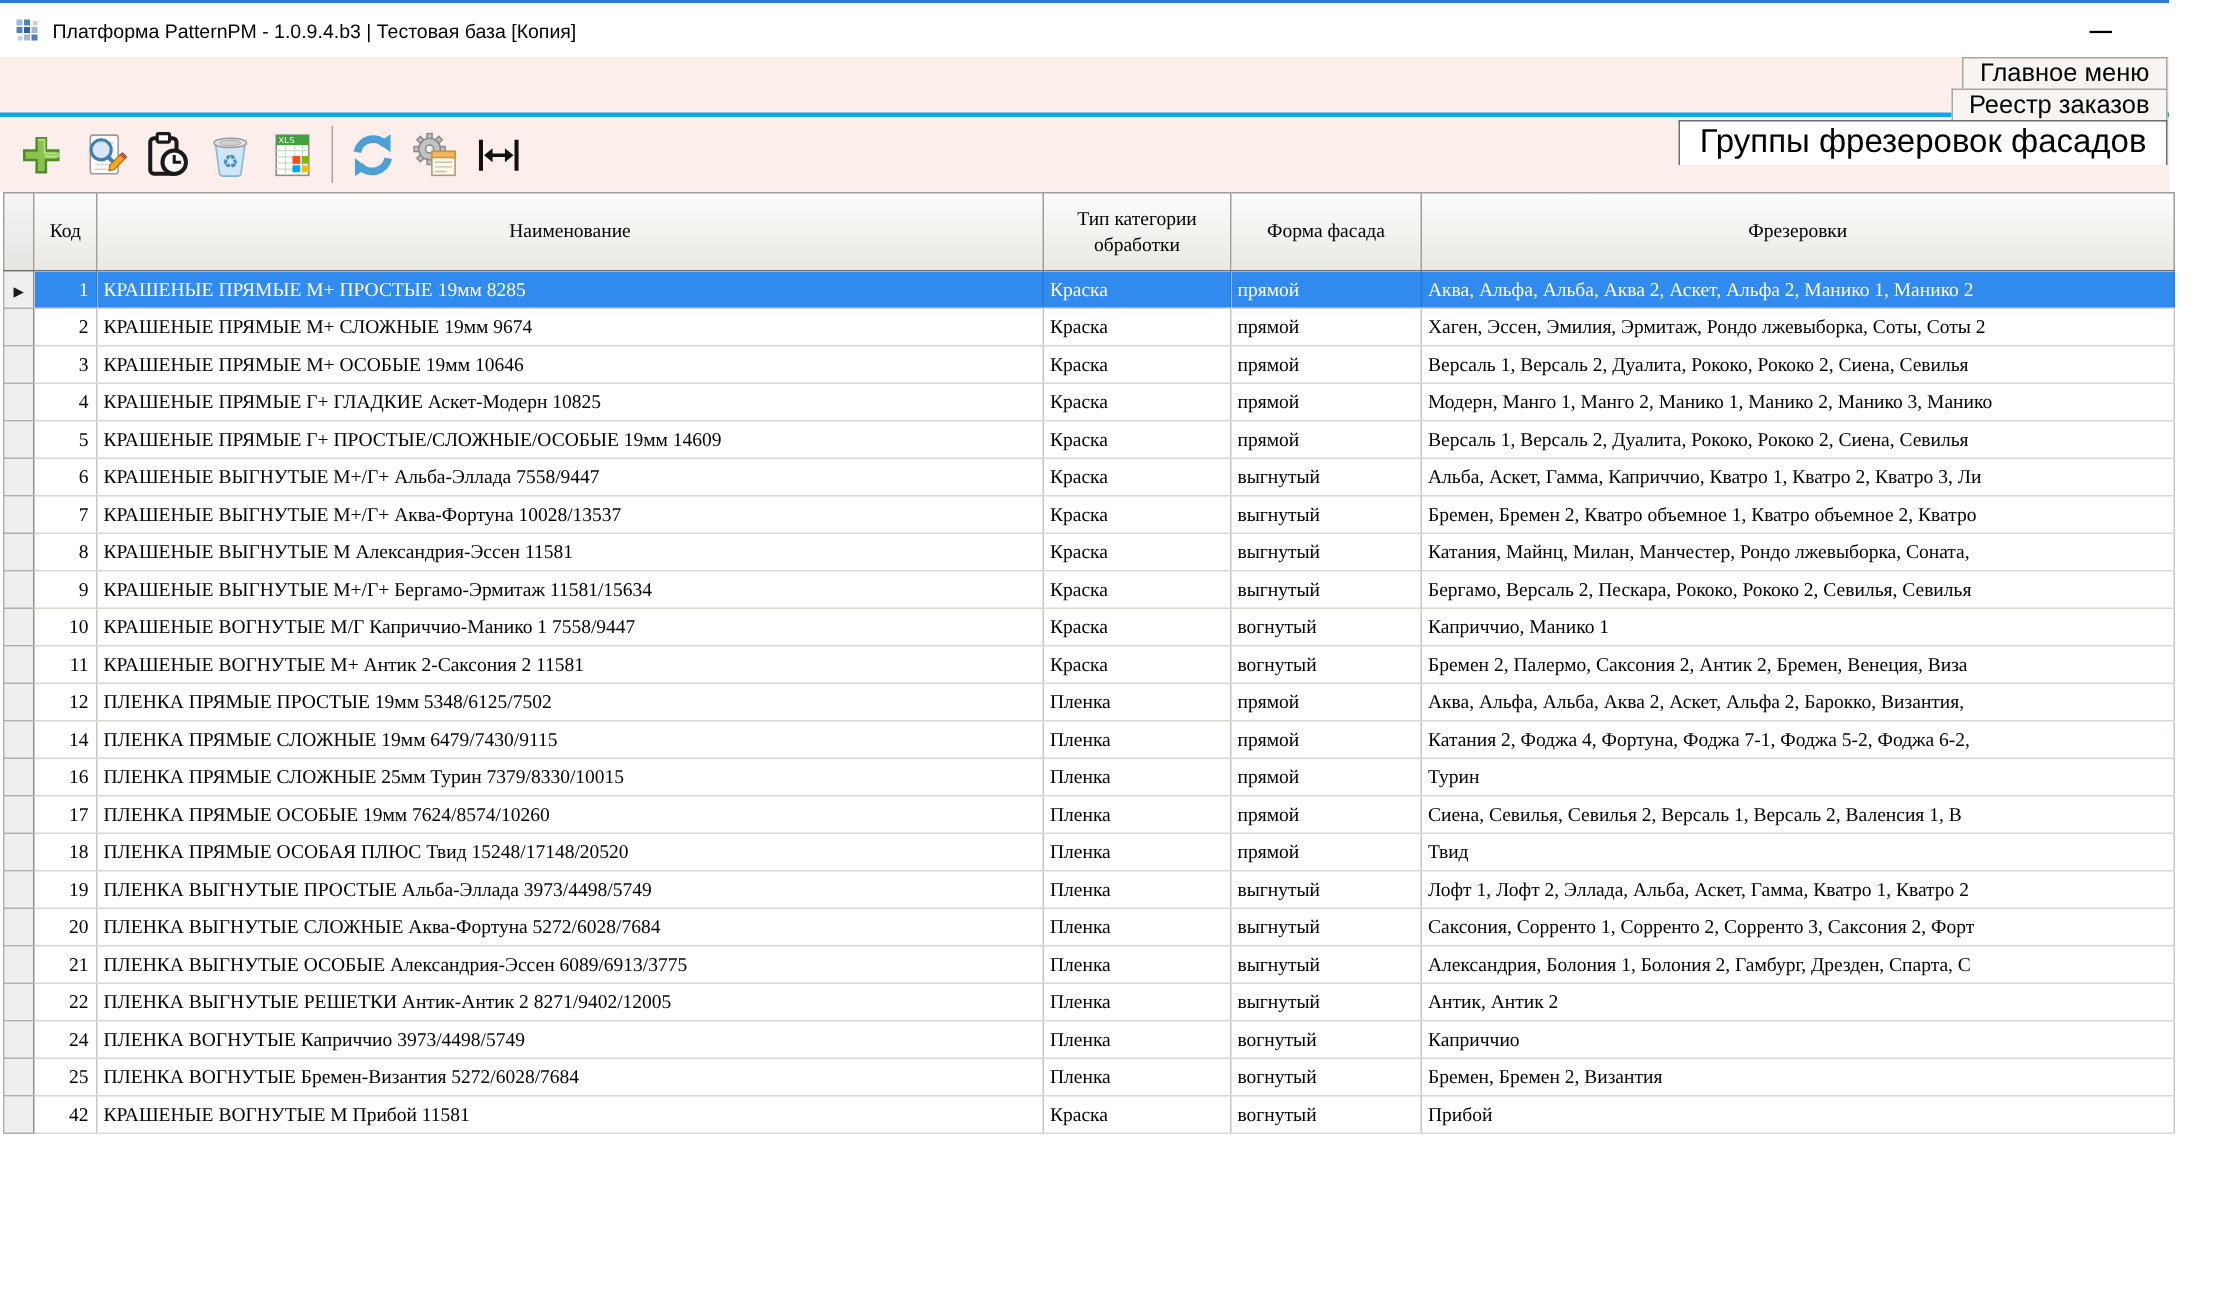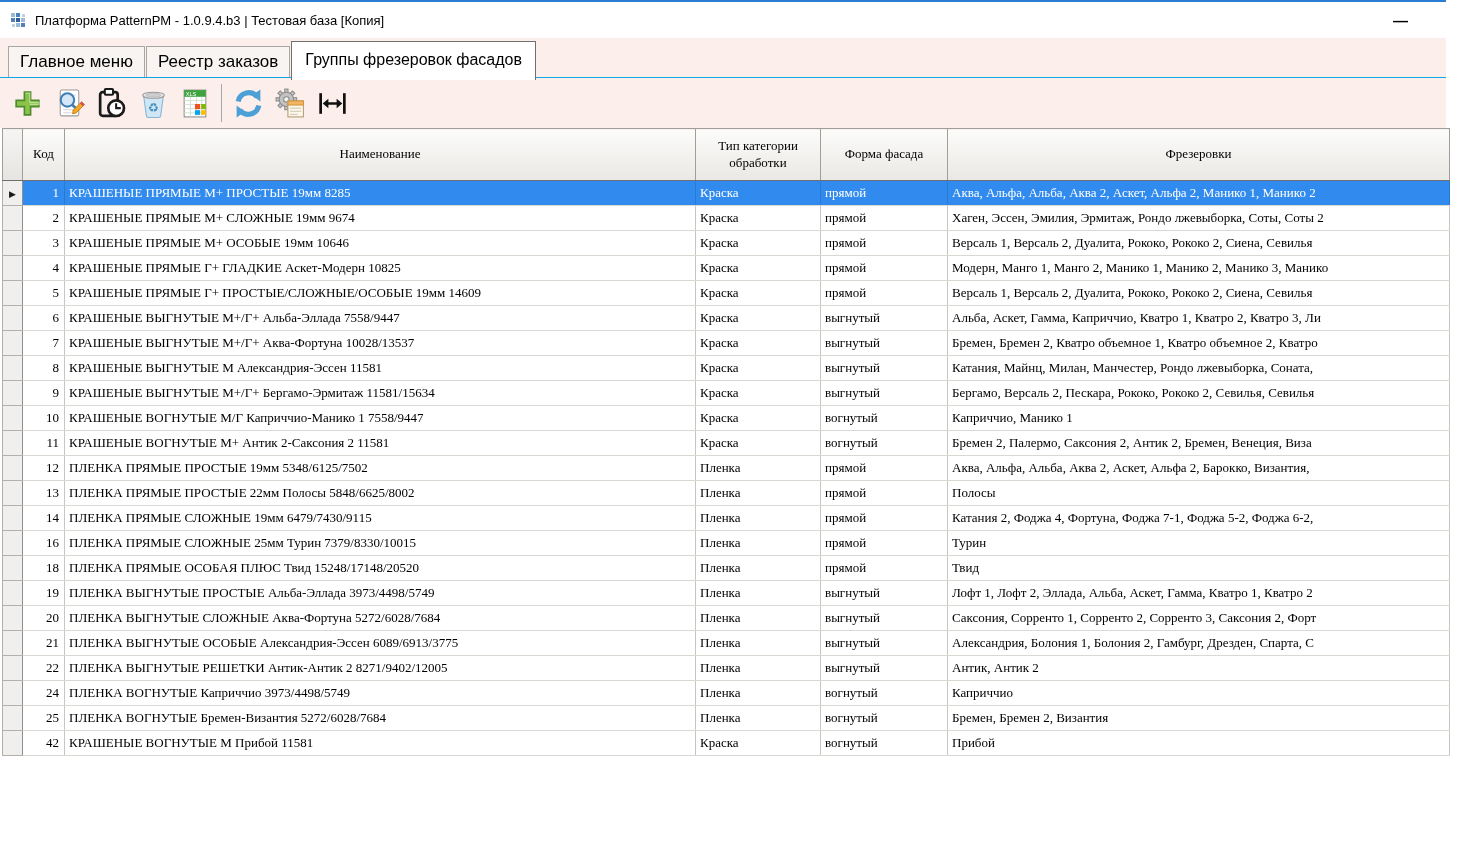--- a/index.html
+++ b/index.html
@@ -13,29 +13,29 @@
   .window { width: 1446px; height: 867px; border-top: 2px solid #2b7cd3; position: relative; }
 
   
   .titlebar { height: 36px; display: flex; align-items: center; padding-left: 10px; background: #fff; }
   .app-icon { width: 17px; height: 17px; margin-right: 8px; flex: 0 0 auto; }
   .title { font-size: 13px; }
   .min-btn { margin-left: auto; margin-right: 30px; font-size: 15px; font-weight: bold; padding: 0 8px; }
 
   
   .band { background: #fceeeb; }
-  .tabbar { height: 40px; display: flex; align-items: flex-end; padding-left: 8px; border-bottom: 1px solid #0ea5e9; position: relative; }
+  .tabbar { height: 40px; display: flex; align-items: flex-end; padding-left: 8px; border-bottom: 3px solid #0ea5e9; position: relative; flex-direction: column; }
   .tab {
     height: 31px; display: flex; align-items: center; padding: 0 11px;
     font-size: 17px; background: #f7f4f2;
     border: 1px solid #aaa6a2; border-bottom: none; margin-right: 1px;
   }
   .tab.active {
     height: 39px; background: #ffffff; border: 1px solid #6f6f6f; border-bottom: none;
-    margin-bottom: -3px; padding: 0 13px 3px 13px; z-index: 2; font-size: 16px;
+    margin-bottom: -3px; padding: 0 13px 3px 13px; z-index: 2; font-size: 22px;
   }
   .toolbar { height: 50px; display: flex; align-items: center; padding-left: 6px; }
   .tbtn { width: 42px; height: 42px; display: flex; align-items: center; justify-content: center; }
   .tbtn svg { width: 33px; height: 33px; }
   .tsep { width: 1px; height: 38px; background: #a8a8a8; margin: 0 5px; }
 
   
   .gridwrap { padding-left: 2px; background: #fff; }
   table.grid { border-collapse: collapse; table-layout: fixed; width: 1447px; font-size: 13px; border: 1px solid #8f8f8f; font-family: Liberation Serif, serif; }
   table.grid th {
@@ -325,41 +325,41 @@
           <tr>
             <td class="gutter"></td>
             <td class="c-code">12</td>
             <td class="c-name">ПЛЕНКА ПРЯМЫЕ ПРОСТЫЕ 19мм 5348/6125/7502</td>
             <td class="c-category">Пленка</td>
             <td class="c-shape">прямой</td>
             <td class="c-millings">Аква, Альфа, Альба, Аква 2, Аскет, Альфа 2, Барокко, Византия,</td>
           </tr>
           <tr>
             <td class="gutter"></td>
-            <td class="c-code">13</td>
-            <td class="c-name">ПЛЕНКА ПРЯМЫЕ ПРОСТЫЕ 22мм Полосы 5848/6625/8002</td>
-            <td class="c-category">Пленка</td>
-            <td class="c-shape">прямой</td>
-            <td class="c-millings">Полосы</td>
-          </tr>
-          <tr>
-            <td class="gutter"></td>
             <td class="c-code">14</td>
             <td class="c-name">ПЛЕНКА ПРЯМЫЕ СЛОЖНЫЕ 19мм 6479/7430/9115</td>
             <td class="c-category">Пленка</td>
             <td class="c-shape">прямой</td>
             <td class="c-millings">Катания 2, Фоджа 4, Фортуна, Фоджа 7-1, Фоджа 5-2, Фоджа 6-2,</td>
           </tr>
           <tr>
             <td class="gutter"></td>
             <td class="c-code">16</td>
             <td class="c-name">ПЛЕНКА ПРЯМЫЕ СЛОЖНЫЕ 25мм Турин 7379/8330/10015</td>
             <td class="c-category">Пленка</td>
             <td class="c-shape">прямой</td>
             <td class="c-millings">Турин</td>
+          </tr>
+          <tr>
+            <td class="gutter"></td>
+            <td class="c-code">17</td>
+            <td class="c-name">ПЛЕНКА ПРЯМЫЕ ОСОБЫЕ 19мм 7624/8574/10260</td>
+            <td class="c-category">Пленка</td>
+            <td class="c-shape">прямой</td>
+            <td class="c-millings">Сиена, Севилья, Севилья 2, Версаль 1, Версаль 2, Валенсия 1, В</td>
           </tr>
           <tr>
             <td class="gutter"></td>
             <td class="c-code">18</td>
             <td class="c-name">ПЛЕНКА ПРЯМЫЕ ОСОБАЯ ПЛЮС Твид 15248/17148/20520</td>
             <td class="c-category">Пленка</td>
             <td class="c-shape">прямой</td>
             <td class="c-millings">Твид</td>
           </tr>
           <tr>

